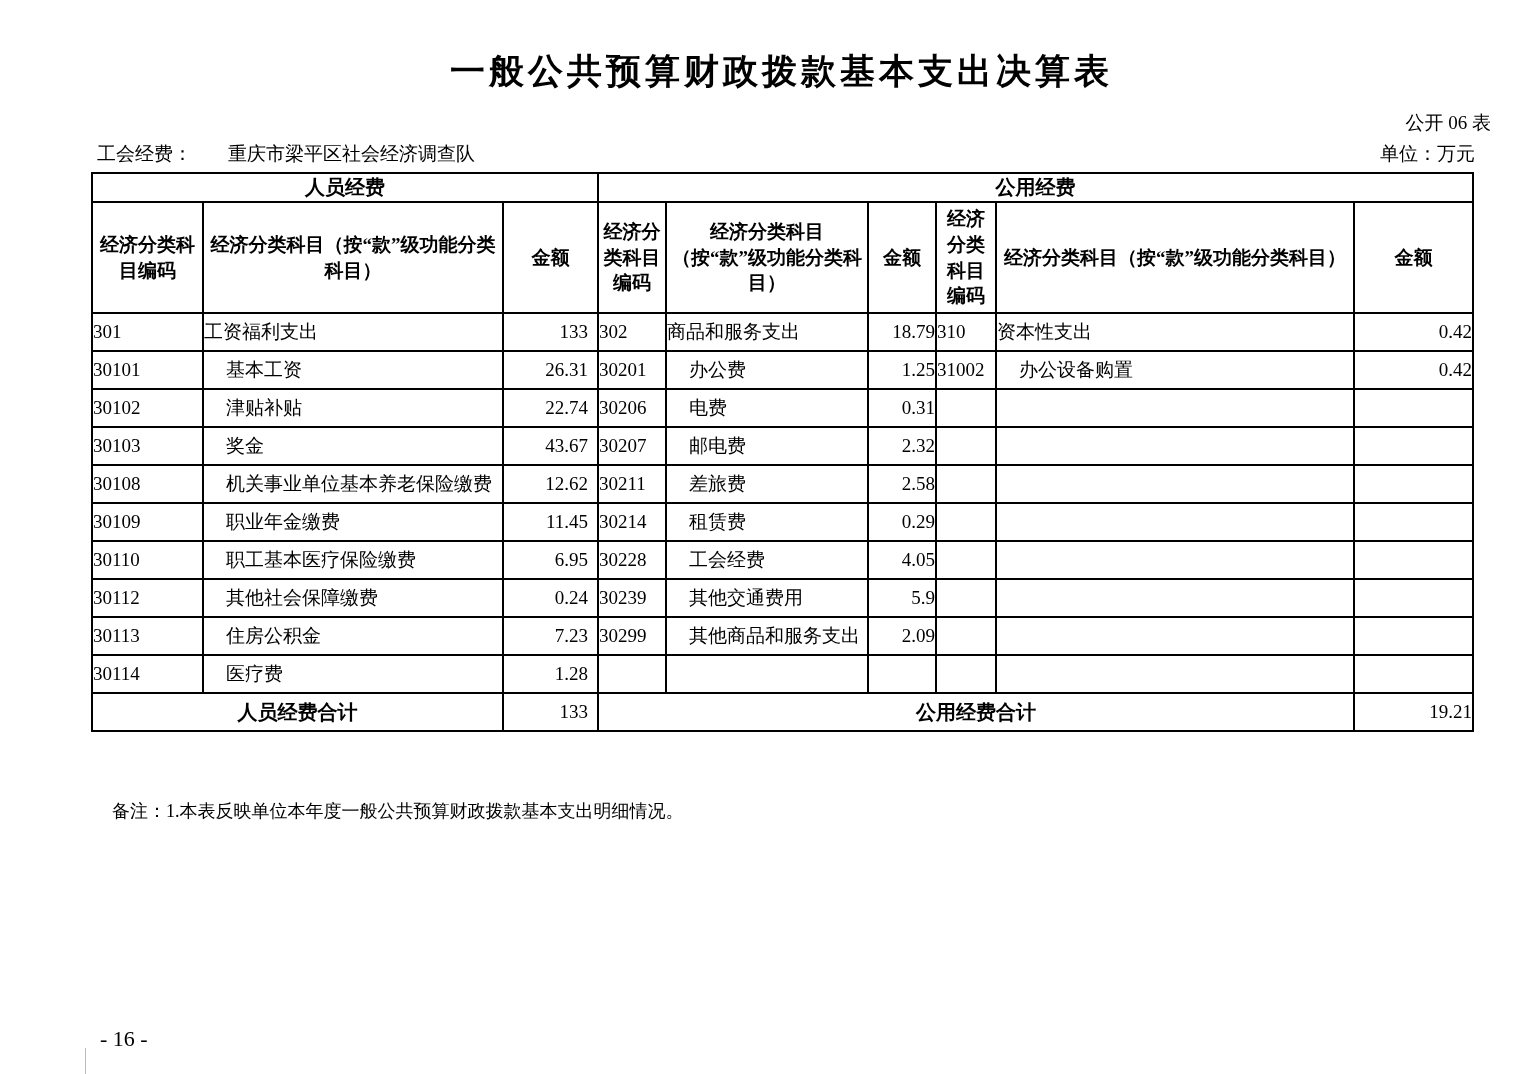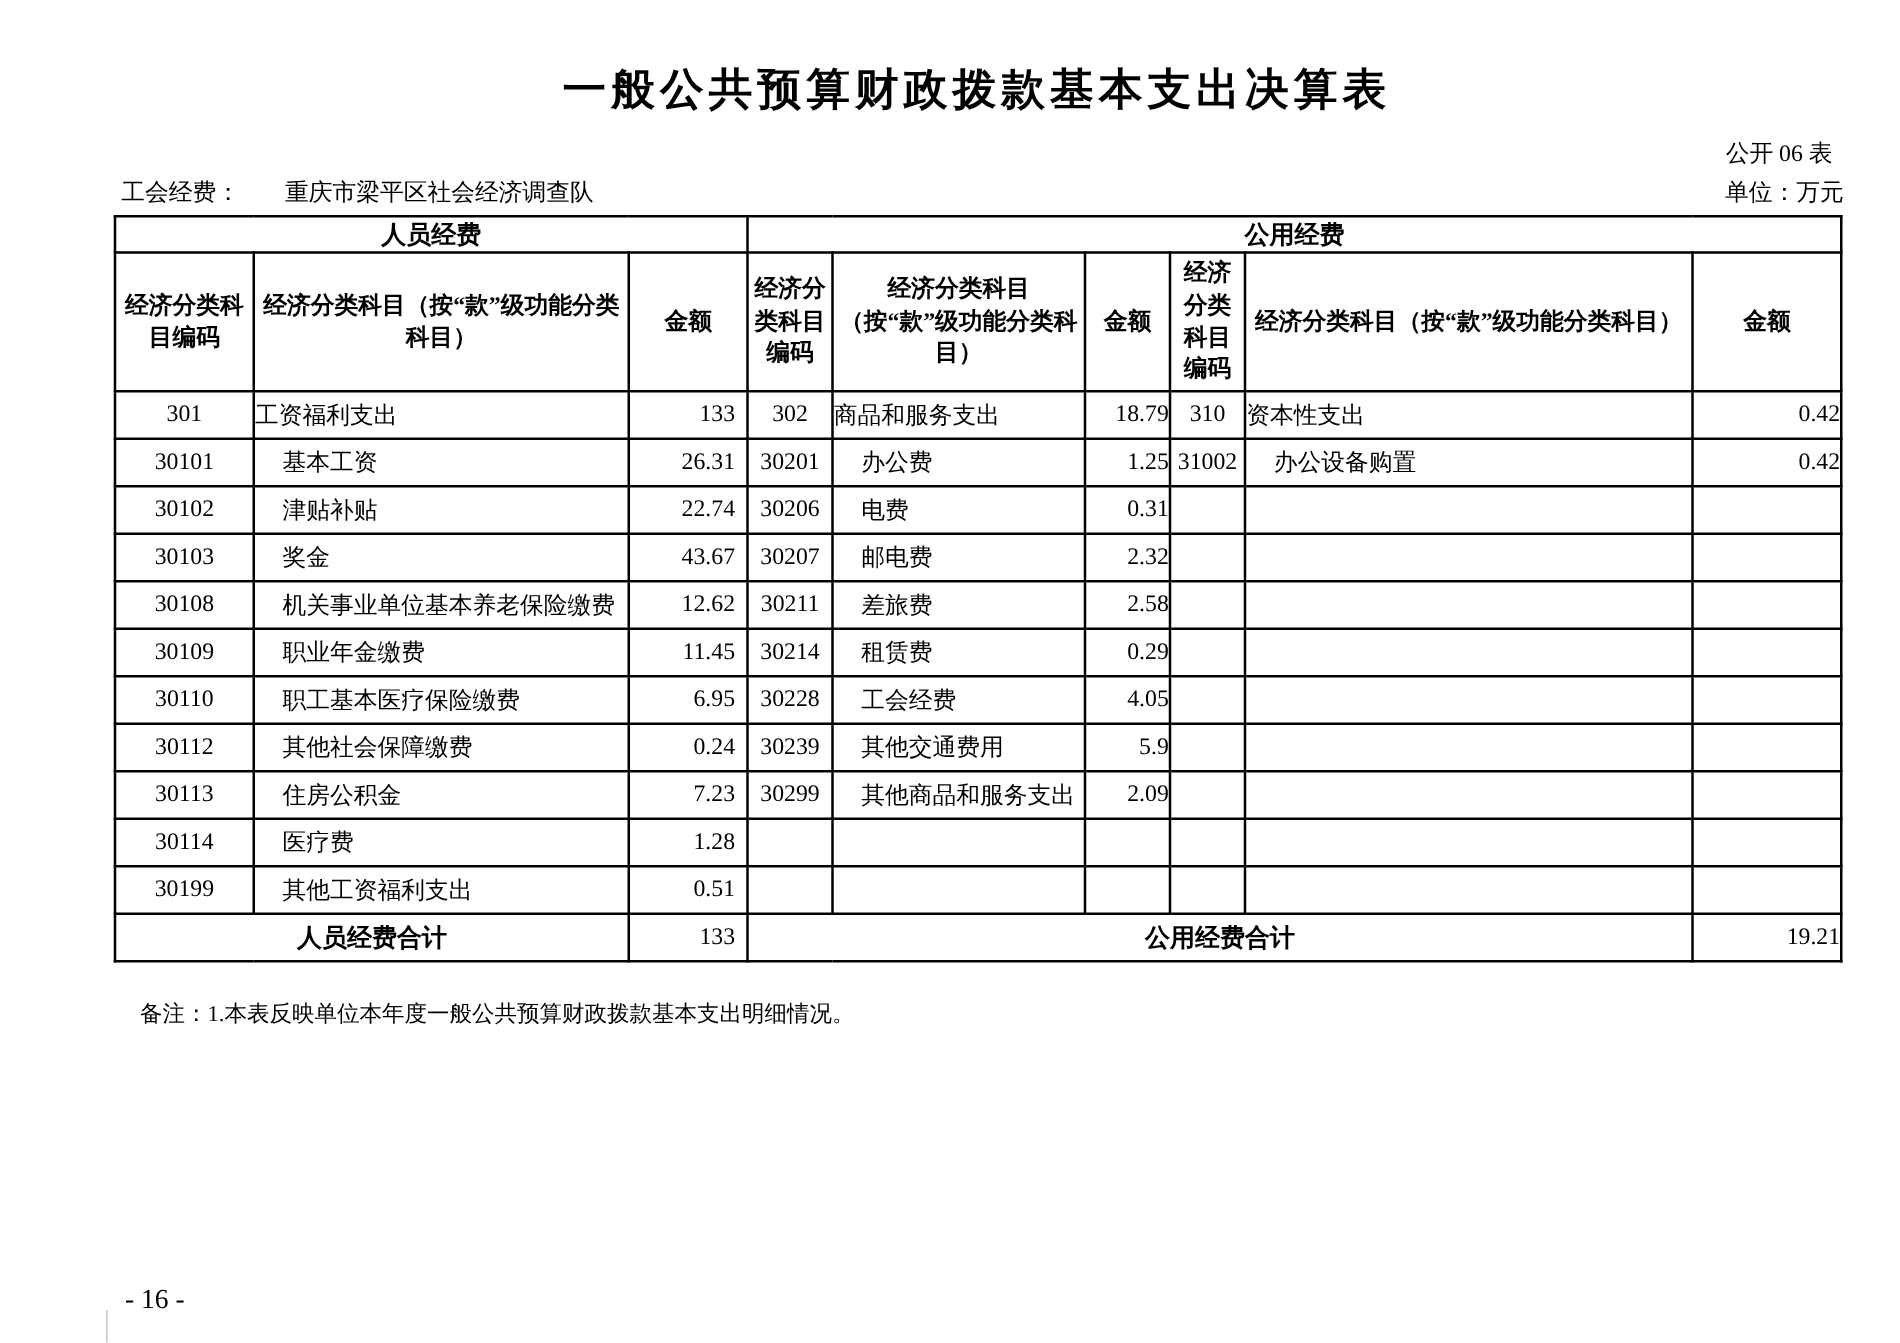--- a/index.html
+++ b/index.html
@@ -8,21 +8,21 @@
     background:#ffffff; color:#000;
     font-family:"Liberation Serif","DejaVu Serif",serif;
     position:relative; overflow:hidden;
   }
   .title {
     position:absolute; left:91px; top:48px; width:1381px;
     text-align:center; font-size:35px; font-weight:bold;
     letter-spacing:4px; white-space:nowrap;
   }
   .sheet-no {
-    position:absolute; right:54px; top:110px;
+    position:absolute; right:29px; top:110px;
     font-size:19px; text-align:right;
   }
   .publisher {
     position:absolute; left:97px; top:141px; font-size:19px;
   }
   .publisher .pub-name { margin-left:36px; }
   .currency {
     position:absolute; right:45px; top:141px; font-size:19px; text-align:right;
   }
   table.budget {
@@ -34,21 +34,21 @@
     padding:0; background:#fff;
   }
   tr.sec-row th { height:24px; font-size:20px; font-weight:bold; text-align:center; }
   tr.colhead-row th {
     height:109px; font-weight:bold; text-align:center;
     line-height:1.35; word-break:break-all; padding:0 2px;
   }
   tr.colhead-row th.th-code-b { padding:0 2px; }
   tr.colhead-row th.th-code-c { padding:0 6px; }
   tbody.data td { height:36px; }
-  td.code  { text-align:center; padding-left:4px; white-space:nowrap; }
+  td.code  { text-align:left; padding-left:4px; white-space:nowrap;border-radius:13px; }
   td.name  { text-align:left; padding-left:3px; white-space:nowrap; }
   td.name.sub { padding-left:22px; }
   td.amount { text-align:right; padding-right:6px; white-space:nowrap; }
   td.amount.col3 { padding-right:9px;margin-left:17px; }
   tr.total-row td { height:36px; }
   td.total-label { font-weight:bold; text-align:center; font-size:20px; }
   .footnote {
     position:absolute; left:112px; top:799px; font-size:18px;
   }
   .page-number {
@@ -205,31 +205,20 @@
         <td class="code">30114</td>
         <td class="name sub">医疗费</td>
         <td class="amount col3">1.28</td>
         <td class="code"></td>
         <td class="name"></td>
         <td class="amount"></td>
         <td class="code"></td>
         <td class="name"></td>
         <td class="amount"></td>
       </tr>
-      <tr>
-        <td class="code">30199</td>
-        <td class="name sub">其他工资福利支出</td>
-        <td class="amount col3">0.51</td>
-        <td class="code"></td>
-        <td class="name"></td>
-        <td class="amount"></td>
-        <td class="code"></td>
-        <td class="name"></td>
-        <td class="amount"></td>
-      </tr>
     </tbody>
   <tbody>
     <tr class="total-row">
       <td colspan="2" class="total-label">人员经费合计</td>
       <td class="amount col3">133</td>
       <td colspan="5" class="total-label">公用经费合计</td>
       <td class="amount">19.21</td>
     </tr>
   </tbody>
 </table>

